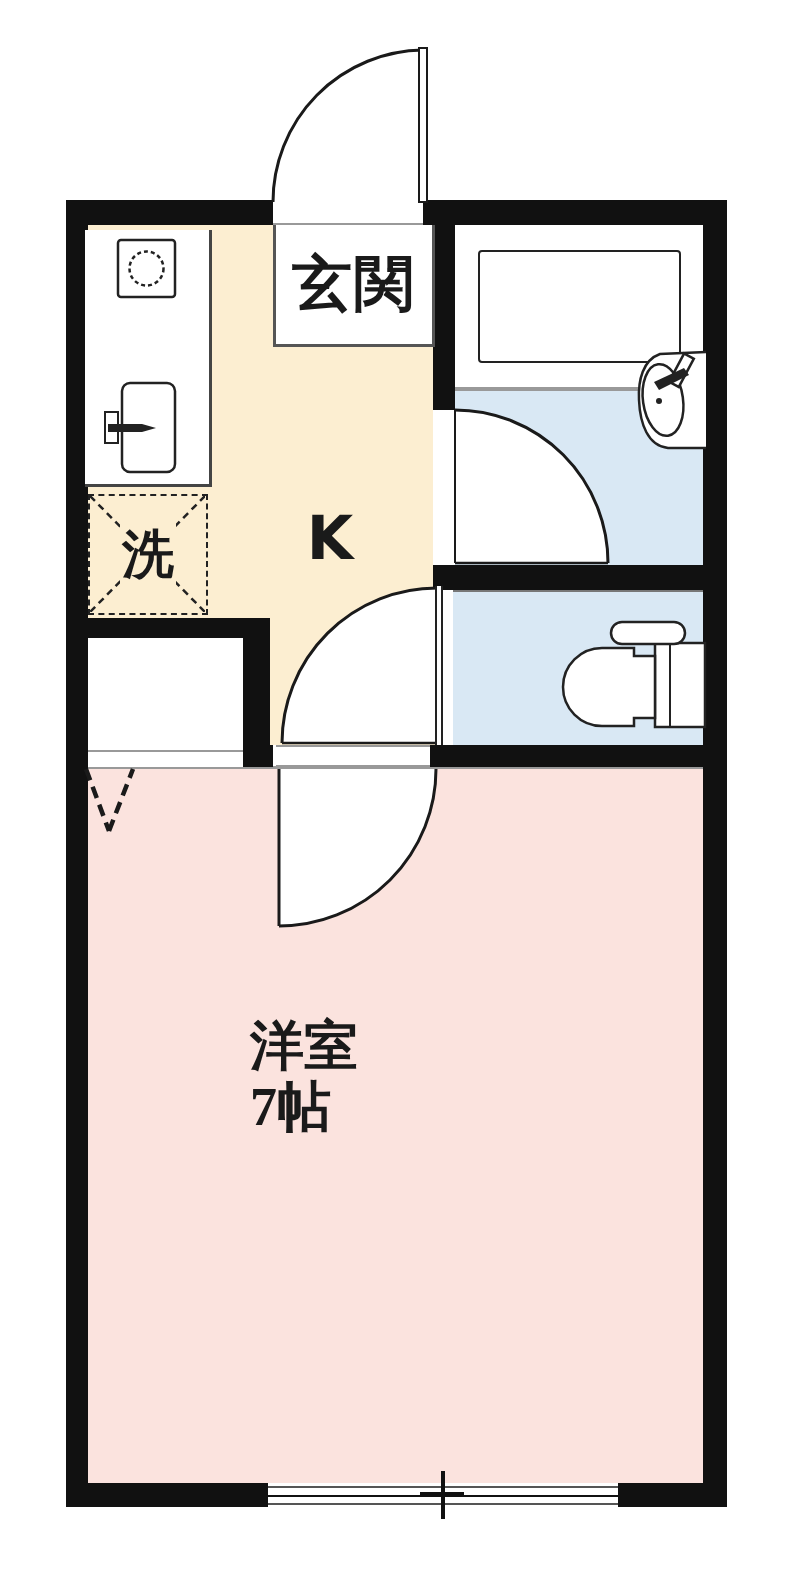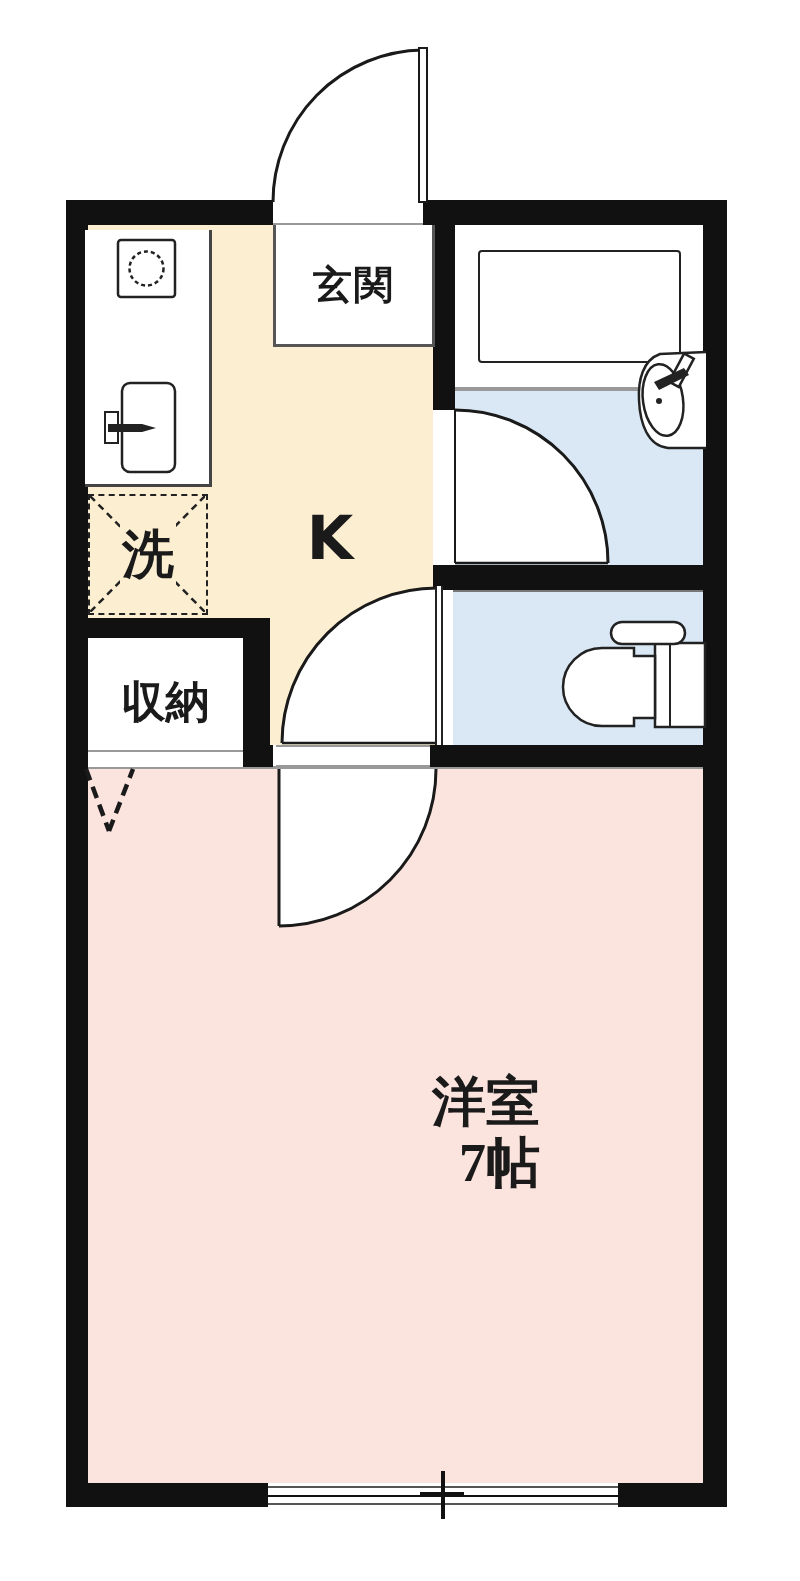--- a/index.html
+++ b/index.html
@@ -33,21 +33,21 @@
   <div class="abs wall" style="left:66px;top:618px;width:201px;height:20px;"></div>
   <div class="abs wall" style="left:243px;top:618px;width:27px;height:149px;"></div>
   <div class="abs wall" style="left:243px;top:745px;width:30px;height:22px;"></div>
   <div class="abs wall" style="left:430px;top:745px;width:277px;height:22px;"></div>
 
   <div class="abs" style="left:273px;top:200px;width:150px;height:25px;background:#fff;border-top:2px solid #999;border-bottom:2px solid #999;"></div>
   <div class="abs" style="left:276px;top:745px;width:154px;height:22px;background:#fff;border-top:2px solid #999;border-bottom:2px solid #999;"></div>
   <div class="abs" style="left:433px;top:410px;width:22px;height:155px;background:#fff;"></div>
   <div class="abs" style="left:435px;top:590px;width:18px;height:155px;background:#fff;"></div>
 
-  <div class="abs label" style="left:273px;top:225px;width:162px;height:122px;background:#fff;border-left:3px solid #555;border-right:3px solid #555;border-bottom:3px solid #555;font-size:39px;letter-spacing:2px;">
+  <div class="abs label" style="left:273px;top:225px;width:162px;height:122px;background:#fff;border-left:3px solid #555;border-right:3px solid #555;border-bottom:3px solid #555;font-size:60px;letter-spacing:2px;">
     <span>玄関</span>
   </div>
 
   <div class="abs" style="left:85px;top:230px;width:127px;height:257px;background:#fff;border-right:3px solid #444;border-bottom:3px solid #444;"></div>
 
   <svg style="left:114px;top:236px;" width="66" height="66" viewBox="0 0 66 66">
     <rect x="4" y="4" width="57" height="57" rx="3" fill="#fff" stroke="#222" stroke-width="2.5"></rect>
     <circle cx="32.5" cy="32.5" r="17" fill="none" stroke="#222" stroke-width="2.5" stroke-dasharray="4 3"></circle>
   </svg>
 
@@ -61,21 +61,20 @@
     <svg style="left:0;top:0;" width="115" height="116" viewBox="0 0 115 116">
       <line x1="0" y1="0" x2="115" y2="116" stroke="#222" stroke-width="2.5" stroke-dasharray="7 5"></line>
       <line x1="115" y1="0" x2="0" y2="116" stroke="#222" stroke-width="2.5" stroke-dasharray="7 5"></line>
     </svg>
     <div class="label" style="position:absolute;inset:0;font-size:52px;">
       <span style="background:#FCEED1;padding:0 2px;">洗</span>
     </div>
   </div>
 
   <div class="abs label" style="left:88px;top:638px;width:155px;height:129px;background:#fff;font-size:44px;">
-    <span>収納</span>
     <div class="abs" style="left:0;top:112px;width:155px;height:2px;background:#999;"></div>
   </div>
 
   <svg style="left:80px;top:764px;" width="64" height="76" viewBox="0 0 64 76">
     <line x1="6" y1="5" x2="29" y2="67" stroke="#1a1a1a" stroke-width="4.5" stroke-dasharray="12 7"></line>
     <line x1="29" y1="67" x2="53" y2="5" stroke="#1a1a1a" stroke-width="4.5" stroke-dasharray="12 7"></line>
   </svg>
 
   <svg style="left:269px;top:46px;" width="160" height="160" viewBox="0 0 160 160">
     <path d="M 154 4 A 152 152 0 0 0 4 156 L 154 156 Z" fill="#fff" stroke="none"></path>
@@ -124,18 +123,18 @@
   <div class="abs" style="left:268px;top:1486px;width:350px;height:2px;background:#555;"></div>
   <div class="abs" style="left:268px;top:1495px;width:350px;height:2px;background:#111;"></div>
   <div class="abs" style="left:268px;top:1503px;width:350px;height:2px;background:#555;"></div>
   <div class="abs" style="left:441px;top:1471px;width:4px;height:48px;background:#111;"></div>
   <div class="abs" style="left:420px;top:1492px;width:44px;height:4px;background:#111;"></div>
 
   <div class="abs label" style="left:270px;top:488px;width:120px;height:100px;font-size:60px;">
     <span>K</span>
   </div>
 
-  <div class="abs" style="left:250px;top:1072px;width:290px;height:130px;text-align:right;font-weight:bold;">
+  <div class="abs" style="left:250px;top:1016px;width:290px;height:130px;text-align:left;font-weight:bold;">
     <div style="font-size:54px;line-height:60px;">洋室</div>
     <div style="font-size:54px;line-height:62px;font-family:Liberation Serif, serif;">7帖</div>
   </div>
 
 </div>
 
 </body></html>

